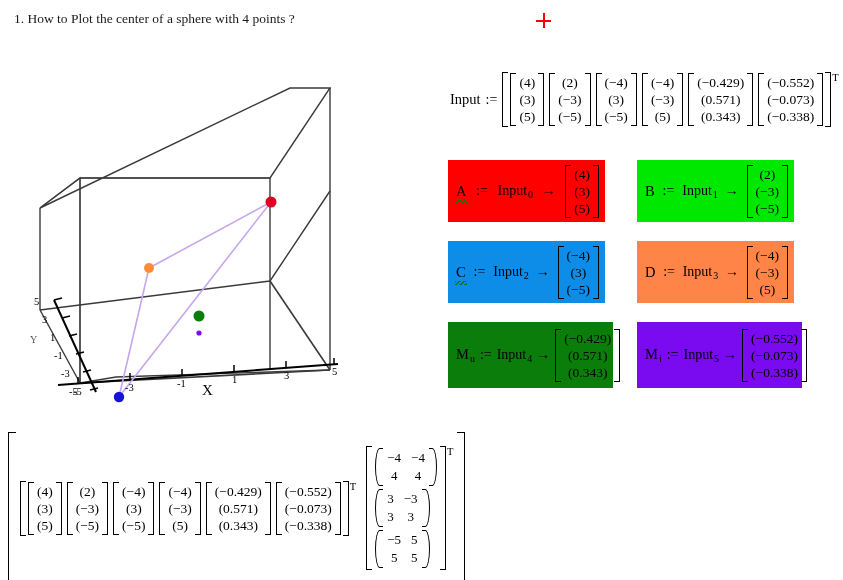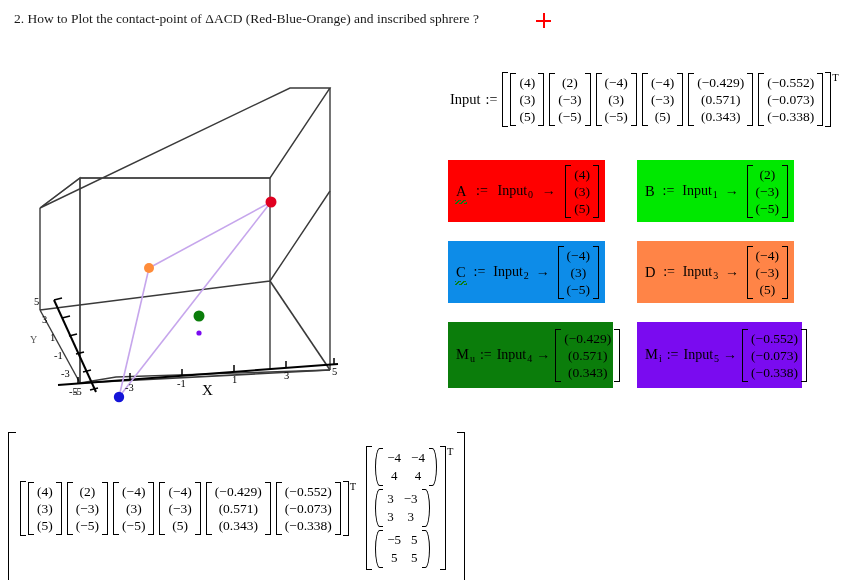--- a/index.html
+++ b/index.html
@@ -77,21 +77,21 @@
   .par .pL{border-left:1.2px solid currentColor;border-radius:60% 0 0 60%/50% 0 0 50%;}
   .par .pR{border-right:1.2px solid currentColor;border-radius:0 60% 60% 0/0 50% 50% 0;}
   .par .grid{display:grid;grid-template-columns:auto auto;gap:2px 10px;
              padding:2px 4px;font-size:13px;text-align:center;}
   .stackpar{display:flex;flex-direction:column;gap:3px;}
 </style>
 </head>
 <body>
 
 <div class="abs" id="questions">
-  <div class="qline">2. How to Plot the contact-point of ΔACD (Red-Blue-Orange) and inscribed sphrere ?</div>
+  <div class="qline">1. How to Plot the center of a sphere with 4 points ?</div>
 </div>
 
 <div class="abs" id="cursor-plus"></div>
 
 <div class="abs" id="plot3d">
   <svg width="345" height="325" viewBox="0 0 345 325">
 
     <g fill="none" stroke="#7a7a7a" stroke-width="1.4">
       <polyline points="22,123 62,93 62,298"></polyline>
       <polyline points="62,93 252,93"></polyline>

